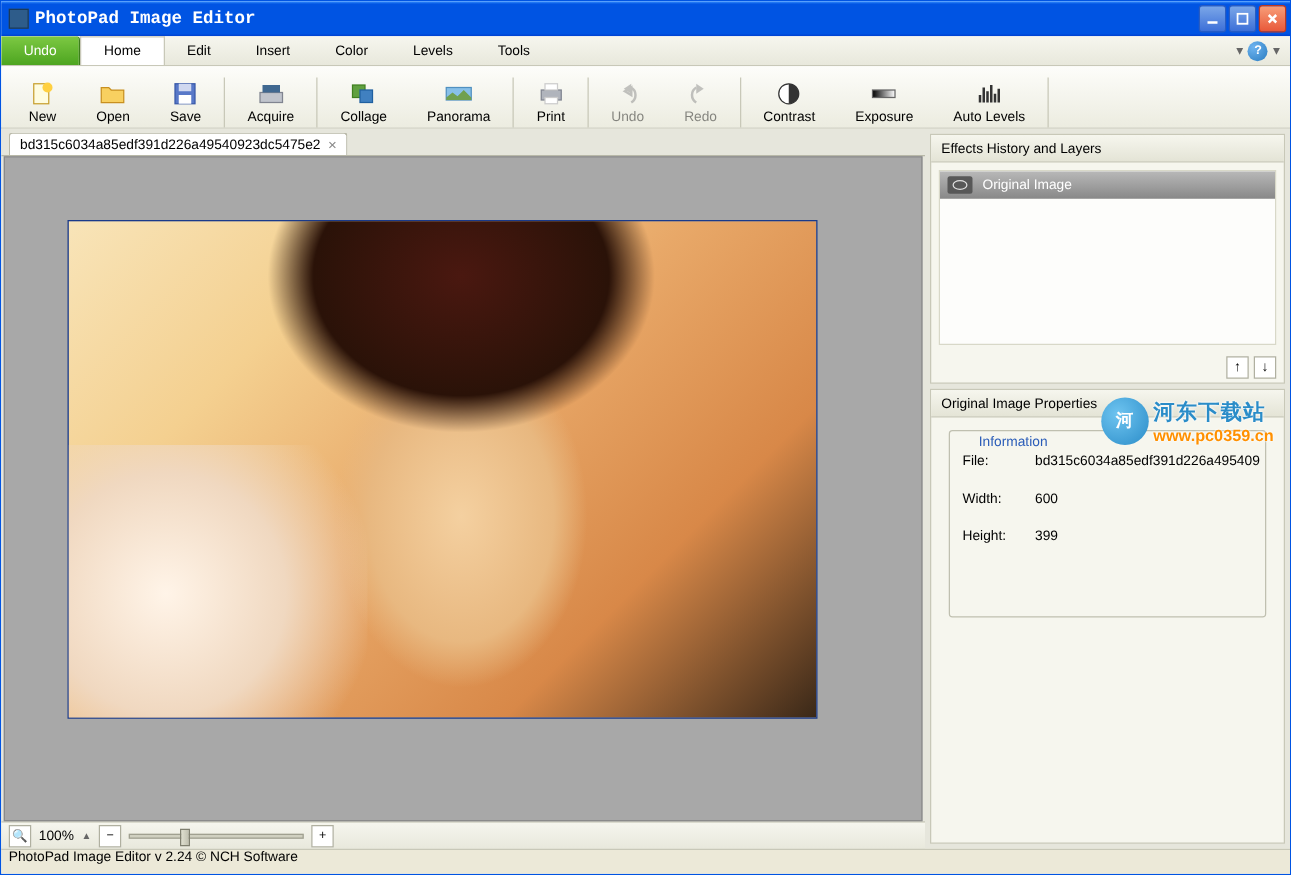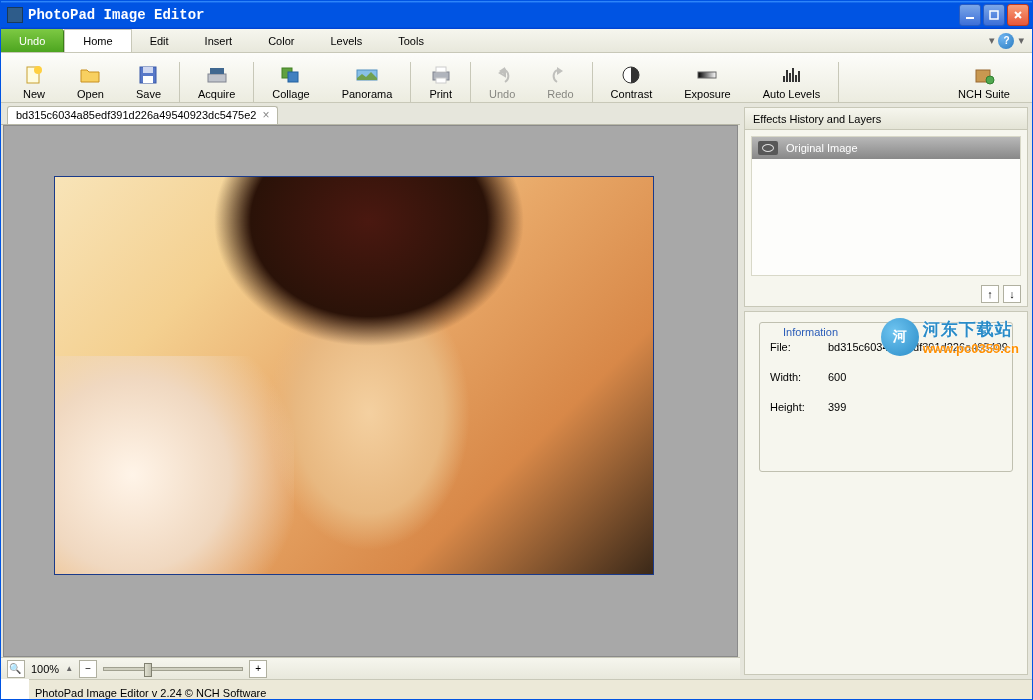--- a/index.html
+++ b/index.html
@@ -19,21 +19,21 @@
 .menubar-right { margin-left: auto; display: flex; align-items: center; padding-right: 8px; gap: 4px; }
 .help-icon { width: 16px; height: 16px; background: radial-gradient(circle at 30% 30%, #6eb4f0, #2a7cc0); border-radius: 50%; color: #fff; display: flex; align-items: center; justify-content: center; font-size: 10px; font-weight: bold; }
 .toolbar { height: 50px; background: linear-gradient(to bottom, #fdfdfa, #ecece0); display: flex; align-items: flex-end; padding: 0 6px; border-bottom: 1px solid #c8c8b8; }
 .tool-btn { display: flex; flex-direction: column; align-items: center; justify-content: center; padding: 2px 16px; cursor: pointer; }
 .tool-btn.disabled { opacity: 0.45; }
 .tool-icon { width: 22px; height: 22px; margin-bottom: 2px; display: flex; align-items: center; justify-content: center; }
 .tool-sep { width: 1px; height: 40px; background: #c8c8b8; margin: 0 2px; }
 .content { flex: 1; display: flex; background: #e6e6dc; overflow: hidden; }
 .canvas-area { flex: 1; display: flex; flex-direction: column; }
 .doc-tabs { height: 22px; background: #e6e6dc; display: flex; padding: 3px 6px 0 6px; border-bottom: 1px solid #b8b8a8; }
-.doc-tab { background: #fff; padding: 2px 8px; border: 1px solid #b8b8a8; border-bottom: none; border-radius: 3px 3px 0 0; display: flex; align-items: flex-start; gap: 6px; max-width: 380px; }
+.doc-tab { background: #fff; padding: 2px 8px; border: 1px solid #b8b8a8; border-bottom: none; border-radius: 3px 3px 0 0; display: flex; align-items: center; gap: 6px; max-width: 380px; }
 .doc-tab span { overflow: hidden; text-overflow: ellipsis; white-space: nowrap; }
 .doc-close { color: #888; cursor: pointer; font-size: 12px; line-height: 1; }
 .viewport { flex: 1; background: #a8a8a8; position: relative; overflow: hidden; border: 1px solid #8a8a8a; margin: 0 2px; }
 .photo { position: absolute; left: 50px; top: 50px; width: 600px; height: 399px; border: 1px solid #1a3a8a; background: linear-gradient(135deg, #f8e4b8 0%, #f4d090 25%, #e8a868 50%, #d88848 75%, #3a2818 100%); overflow: hidden; }
 .photo::before { content: ""; position: absolute; left: 15%; top: -5%; width: 75%; height: 115%; background: radial-gradient(ellipse 48% 38% at 50% 14%, #4a1810 0%, #2a1208 55%, rgba(42,18,8,0) 72%), radial-gradient(ellipse 30% 40% at 50% 56%, #f4d0a0 0%, #e8b880 55%, rgba(232,184,128,0) 75%); }
 .photo::after { content: ""; position: absolute; left: -5%; bottom: -20%; width: 45%; height: 75%; background: radial-gradient(circle at 40% 40%, #fff4e8 0%, #f0d8c0 40%, rgba(240,216,192,0) 70%); }
 .zoombar { height: 22px; background: linear-gradient(to bottom, #f6f6ee, #e8e8dc); display: flex; align-items: center; padding: 0 6px; gap: 6px; border-top: 1px solid #c8c8b8; }
 .zoom-btn { width: 18px; height: 18px; border: 1px solid #b0b0a0; background: #fff; display: flex; align-items: center; justify-content: center; cursor: pointer; font-size: 10px; }
 .zoom-slider { width: 140px; height: 4px; background: #d0d0c0; border: 1px solid #a0a090; position: relative; }
 .zoom-thumb { position: absolute; left: 40px; top: -5px; width: 8px; height: 14px; background: linear-gradient(to right, #e0e0d0, #c0c0b0); border: 1px solid #808070; }
@@ -52,21 +52,21 @@
 .wm-text { display: flex; flex-direction: column; align-items: flex-start; }
 .wm-cn { font-size: 17px; font-weight: bold; color: #2a8cc8; letter-spacing: 1px; text-shadow: 0 0 2px #fff, 0 0 2px #fff; }
 .wm-url { font-size: 13px; font-weight: bold; color: #ff9000; text-shadow: 0 0 2px #fff, 0 0 2px #fff; }
 .panel.props { position: relative; flex: 1; display: flex; flex-direction: column; }
 .props-body { padding: 10px 14px; position: relative; flex: 1; }
 .group-label { color: #2a5cb8; position: absolute; top: 2px; left: 20px; background: #f6f6ee; padding: 2px 4px; }
 .props-frame { border: 1px solid #c0c0b0; border-radius: 3px; padding: 18px 4px 10px 10px; height: 150px; }
 .prop-row { display: flex; margin-bottom: 18px; }
 .prop-label { width: 58px; }
 .prop-val { flex: 1; overflow: hidden; white-space: nowrap; }
-.statusbar { height: 20px; background: #ece9d8; border-top: 1px solid #c8c8b8; display: flex; align-items: flex-end; padding: 0 6px; font-family: "Courier New", monospace; font-size: 12px; margin-left: 28px; }
+.statusbar { height: 20px; background: #ece9d8; border-top: 1px solid #c8c8b8; display: flex; align-items: flex-start; padding: 0 6px; font-family: "Courier New", monospace; font-size: 12px; }
 svg { display: block; }
 </style>
 </head>
 <body>
 
 <div class="window">
   <div class="titlebar">
     <div class="titlebar-icon"></div>
     <div class="titlebar-text">PhotoPad Image Editor</div>
     <div class="win-controls">
@@ -217,29 +217,20 @@
     <div class="tool-btn">
         <div class="tool-icon">
           <svg width="22" height="22">
             <path d="M3 18v-6h2v6zm3 0V6h2v12zm3 0v-9h2v9zm3 0V4h2v14zm3 0v-7h2v7zm3 0v-11h2v11z" fill="#333"></path>
           </svg>
         </div>
         <span>Auto Levels</span>
       </div>
     <div class="tool-sep"></div>
     <div style="flex:1"></div>
-    <div class="tool-btn">
-        <div class="tool-icon">
-          <svg width="22" height="22">
-            <rect x="3" y="6" width="14" height="12" fill="#c89850" stroke="#986830"></rect>
-            <circle cx="17" cy="16" r="4" fill="#50a850" stroke="#308030"></circle>
-          </svg>
-        </div>
-        <span>NCH Suite</span>
-      </div>
   </div>
 
   <div class="content">
     <div class="canvas-area">
       <div class="doc-tabs">
         <div class="doc-tab">
           <span>bd315c6034a85edf391d226a49540923dc5475e2</span>
           <span class="doc-close">×</span>
         </div>
       </div>
@@ -274,20 +265,21 @@
       </div>
 
       <div class="panel props">
         <div class="watermark">
           <div class="wm-badge">河</div>
           <div class="wm-text">
             <div class="wm-cn">河东下载站</div>
             <div class="wm-url">www.pc0359.cn</div>
           </div>
         </div>
+        <div class="panel-header">Original Image Properties</div>
         <div class="props-body">
           <div style="position:relative;">
             <span class="group-label">Information</span>
             <div class="props-frame">
               <div class="prop-row">
                   <div class="prop-label">File:</div>
                   <div class="prop-val">bd315c6034a85edf391d226a49540923dc</div>
                 </div>
               <div class="prop-row">
                   <div class="prop-label">Width:</div>

